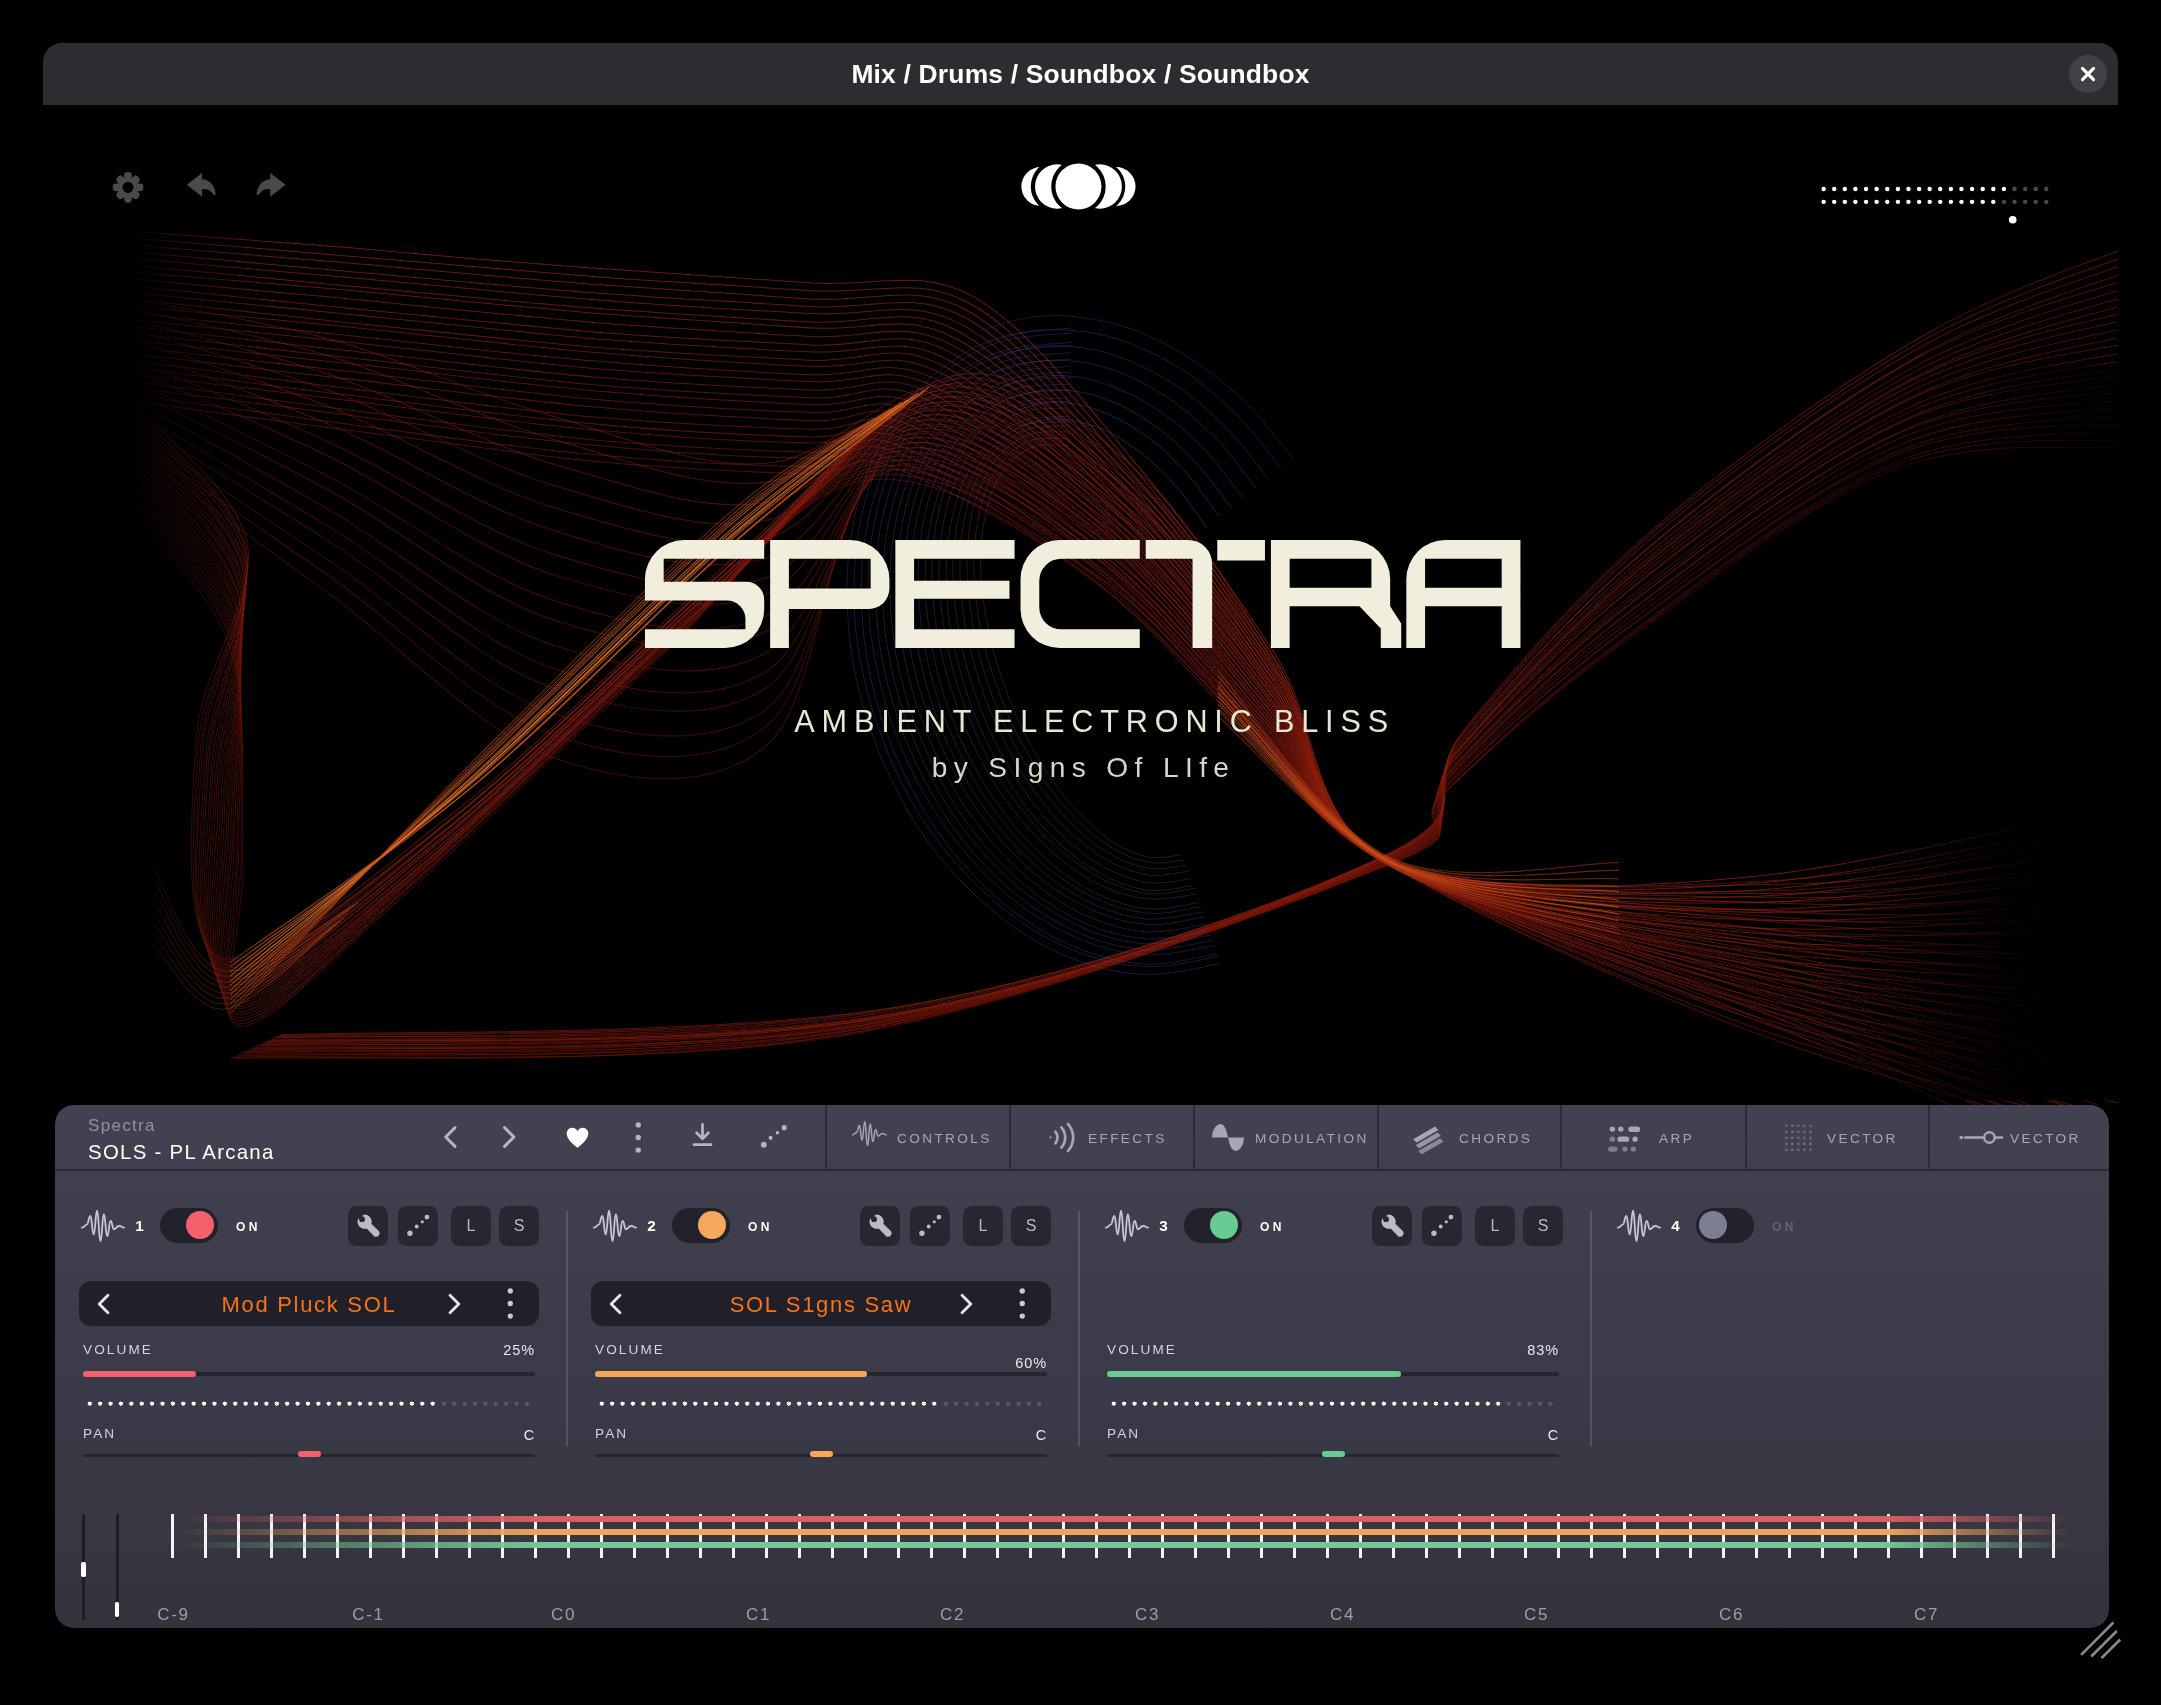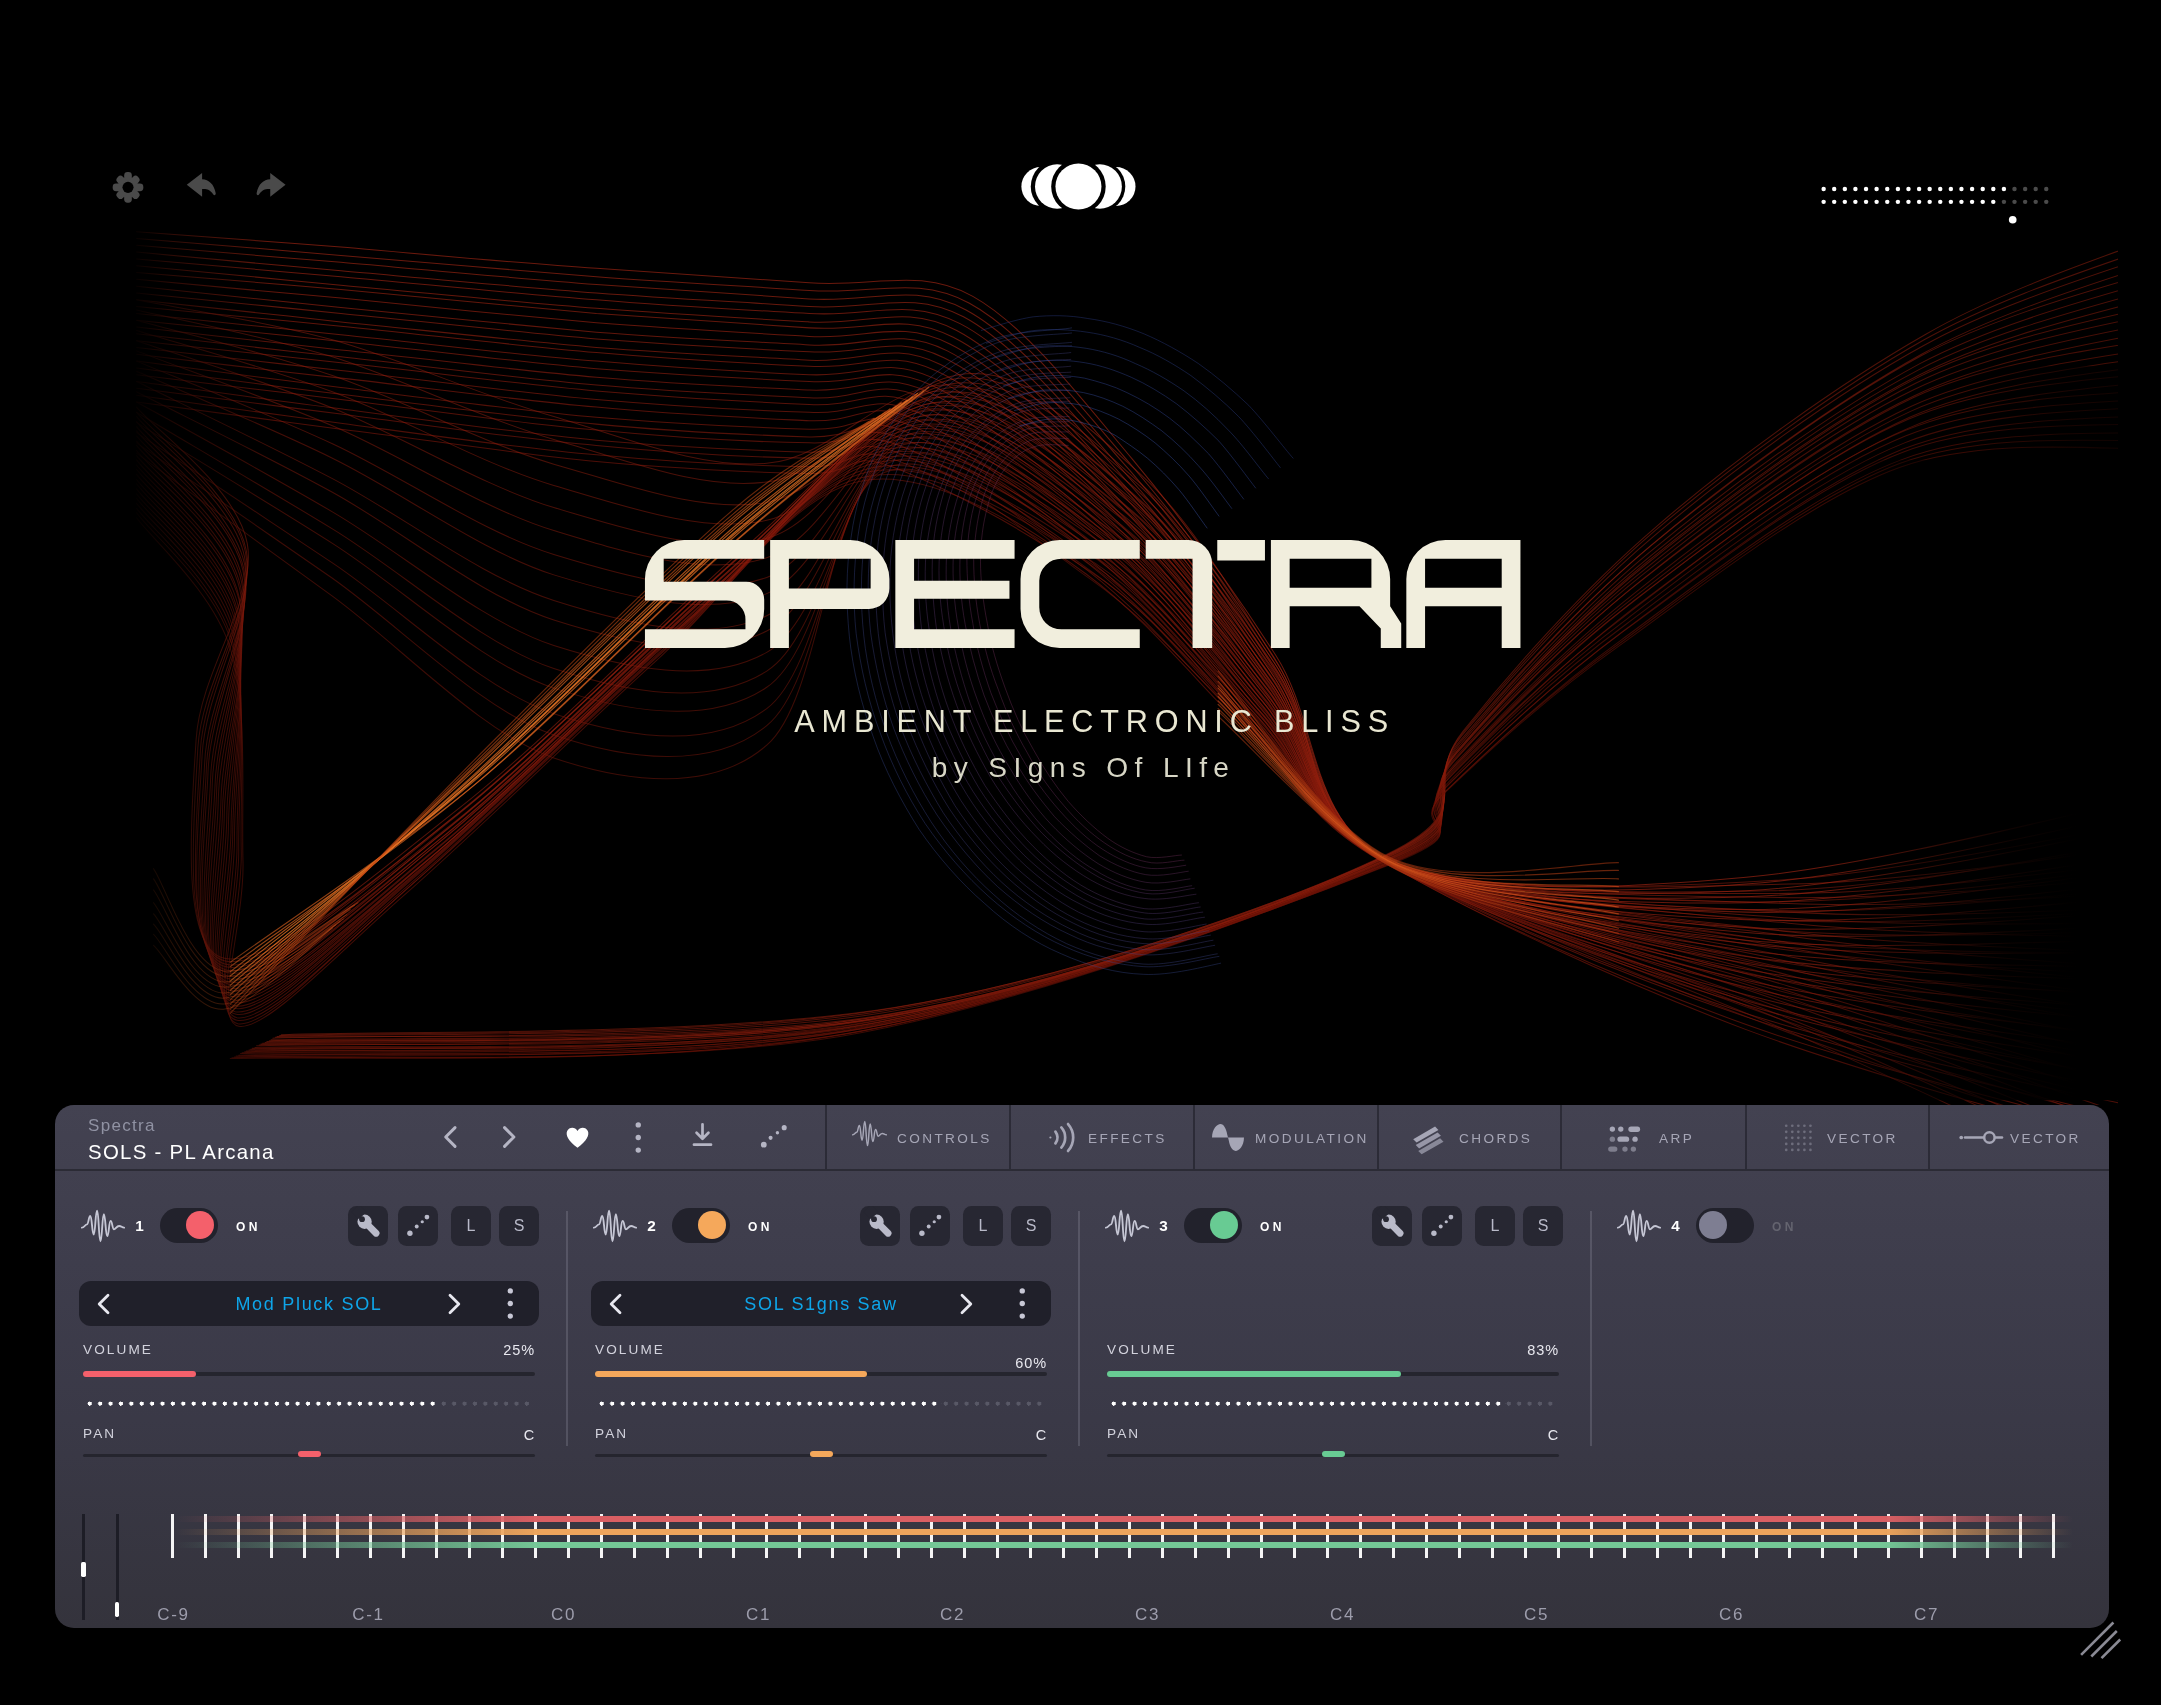--- a/index.html
+++ b/index.html
@@ -18,36 +18,44 @@
 #spectra-lbl{position:absolute;left:33px;top:11px;color:#9092a3;font-size:17px;letter-spacing:1.3px;}
 #sols-lbl{position:absolute;left:33px;top:36px;color:#fff;font-size:20.4px;letter-spacing:1.3px;}
 .hicon{position:absolute;}
 .strip-sep{position:absolute;top:106px;width:1.7px;height:235px;background:rgba(160,160,175,0.25);}
 .chnum{position:absolute;top:112px;color:#fff;font-size:15.3px;font-weight:bold;width:17px;text-align:center;}
 .toggle{position:absolute;top:103px;width:58px;height:35px;border-radius:18px;background:#22222c;}
 .knob{position:absolute;top:3.4px;width:28px;height:28px;border-radius:50%;}
 .onlbl{position:absolute;top:115px;font-size:12px;font-weight:bold;letter-spacing:3.4px;color:#fff;}
 .sqbtn{position:absolute;top:101px;width:40px;height:40px;border-radius:8.5px;background:#272732;color:#b9bac9;text-align:center;line-height:40px;font-size:16px;}
 .preset{position:absolute;top:176px;width:460px;height:45px;border-radius:12px;background:#20202a;}
-.preset .nm{position:absolute;left:0;right:0;top:0;height:45px;line-height:47px;text-align:center;color:#0ea5e9;font-size:18px;letter-spacing:1.7px;}
+.preset .nm{position:absolute;left:0;right:0;top:0;height:45px;line-height:47px;text-align:center;color:#f97316;font-size:22px;letter-spacing:1.7px;}
 .plbl{position:absolute;color:#d2d2dc;font-size:13.6px;letter-spacing:2.1px;}
 .pval{position:absolute;color:#e8e8ef;font-size:14.5px;letter-spacing:0.9px;text-align:right;width:102px;}
 .vtrack{position:absolute;width:452px;height:4.3px;border-radius:2.6px;background:#25252e;}
 .vfill{position:absolute;top:-0.9px;height:6px;border-radius:3.4px;}
 .dots{position:absolute;height:5.1px;}
 .ptrack{position:absolute;width:452px;height:3.4px;border-radius:1.7px;background:#25252e;}
 .ppill{position:absolute;top:-3.4px;width:23px;height:6.8px;border-radius:3.4px;}
 #kb-ticks{position:absolute;left:116px;top:409px;width:1908px;height:44px;background:repeating-linear-gradient(90deg,rgba(255,255,255,0.95) 0 2.6px,transparent 2.6px 33px);}
 .band{position:absolute;height:6px;border-radius:2.6px;}
 .octlbl{position:absolute;top:500px;width:77px;margin-left:-38px;text-align:center;color:#9d9dac;font-size:17px;letter-spacing:1.7px;}
 .vline{position:absolute;top:409px;width:2.6px;height:106px;background:#1d1d26;}
 .vhandle{position:absolute;width:4.3px;height:15.3px;background:#fff;border-radius:1.7px;}
 </style></head>
 <body>
 <div id="page">
+  <div id="titlebar">
+      <div class="t">Mix / Drums / Soundbox / Soundbox</div>
+    <div id="closebtn">
+        <svg width="18" height="18" viewBox="0 0 21 21">
+          <path d="M4,4 L17,17 M17,4 L4,17" stroke="#fff" stroke-width="3.6" stroke-linecap="round"></path>
+        </svg>
+      </div>
+  </div>
   <div id="art">
 <svg id="artsvg" width="2162" height="1705" viewBox="0 0 2538 2002">
 <g fill="none" stroke-linecap="round">
 <path d="M160,272 C200,275 310,283 400,290 C490,298 608,309 700,315 C792,322 876,327 950,332 C1024,338 1079,313 1142,348 C1205,383 1271,470 1330,540 C1389,611 1448,692 1498,770 C1548,848 1537,966 1629,1009 C1721,1052 1897,1044 2050,1030 C2203,1017 2465,947 2548,930" stroke="#b02a15" stroke-width="1.2" opacity="0.60"></path>
 <path d="M160,280 C200,283 310,292 400,300 C490,307 608,318 700,325 C792,332 877,336 950,341 C1023,347 1075,322 1138,356 C1201,390 1268,477 1328,546 C1388,616 1447,697 1497,774 C1547,851 1537,965 1629,1009 C1721,1053 1897,1049 2050,1038 C2203,1028 2465,962 2548,947" stroke="#ae2915" stroke-width="1.2" opacity="0.60"></path>
 <path d="M160,288 C200,291 310,301 400,308 C490,316 608,327 700,334 C792,341 878,346 950,351 C1022,356 1072,330 1134,364 C1197,398 1265,483 1326,552 C1386,621 1445,701 1496,778 C1546,854 1537,965 1629,1009 C1721,1054 1897,1053 2050,1046 C2203,1038 2465,978 2548,964" stroke="#ac2914" stroke-width="1.2" opacity="0.60"></path>
 <path d="M160,296 C200,300 310,310 400,318 C490,326 608,337 700,344 C792,351 878,355 950,360 C1022,365 1068,339 1131,372 C1193,405 1263,490 1323,558 C1384,626 1444,706 1495,781 C1546,857 1536,964 1629,1010 C1722,1055 1897,1058 2050,1053 C2203,1049 2465,994 2548,982" stroke="#aa2814" stroke-width="1.2" opacity="0.60"></path>
 <path d="M160,304 C200,308 310,317 400,325 C490,333 608,345 700,352 C792,360 879,364 950,368 C1021,373 1065,348 1127,380 C1189,412 1260,495 1321,563 C1382,630 1442,711 1494,785 C1545,860 1536,964 1629,1010 C1722,1056 1897,1062 2050,1060 C2203,1058 2465,1009 2548,999" stroke="#a82714" stroke-width="1.2" opacity="0.60"></path>
 <path d="M160,312 C200,316 310,326 400,335 C490,343 608,355 700,362 C792,369 880,374 950,378 C1020,382 1062,356 1123,388 C1184,420 1257,502 1319,569 C1381,636 1441,715 1492,789 C1544,863 1536,964 1629,1010 C1722,1056 1897,1067 2050,1068 C2203,1069 2465,1025 2548,1016" stroke="#a62613" stroke-width="1.2" opacity="0.60"></path>
 <path d="M160,320 C200,323 310,332 400,340 C490,348 608,360 700,368 C792,375 880,380 950,385 C1020,390 1058,365 1119,396 C1180,427 1255,504 1317,571 C1379,637 1439,720 1491,793 C1543,866 1536,964 1629,1010 C1722,1057 1897,1067 2050,1071 C2203,1075 2465,1040 2548,1033" stroke="#a42613" stroke-width="1.2" opacity="0.60"></path>

